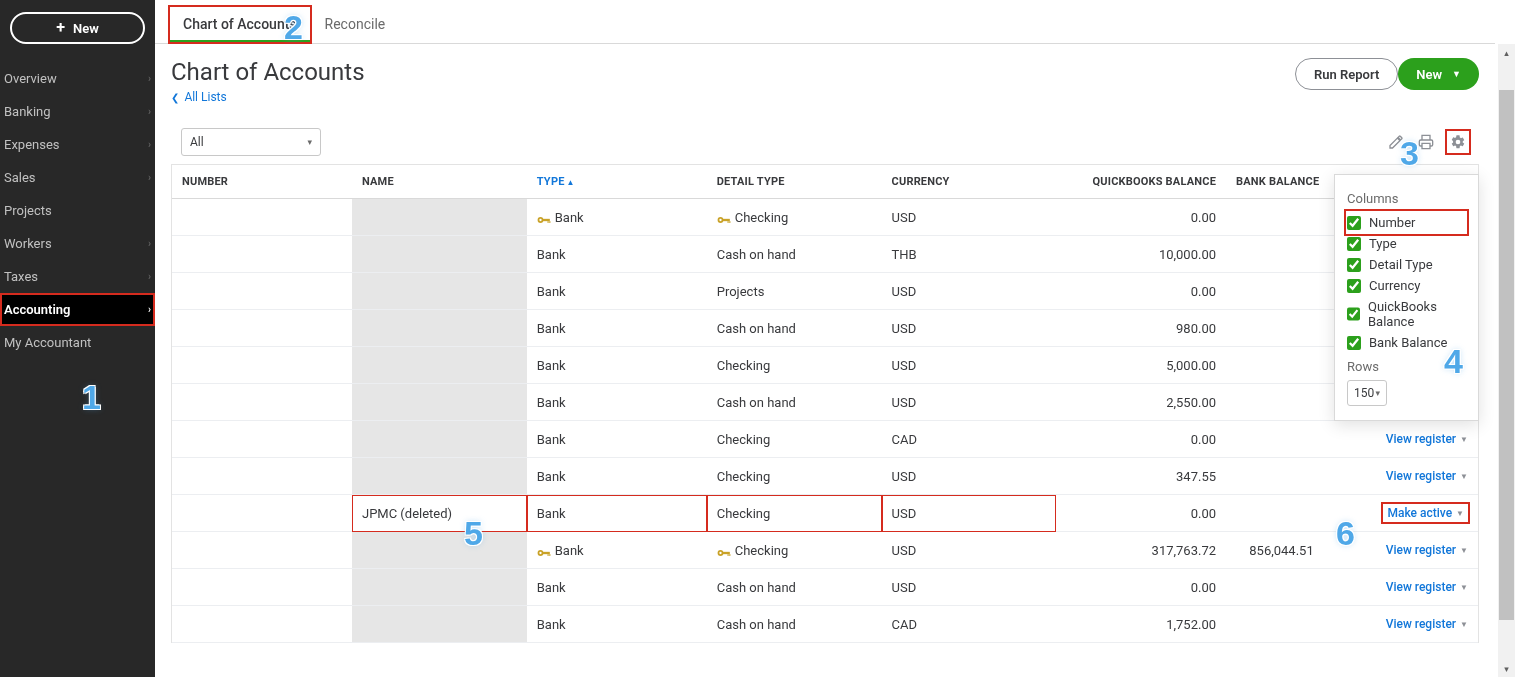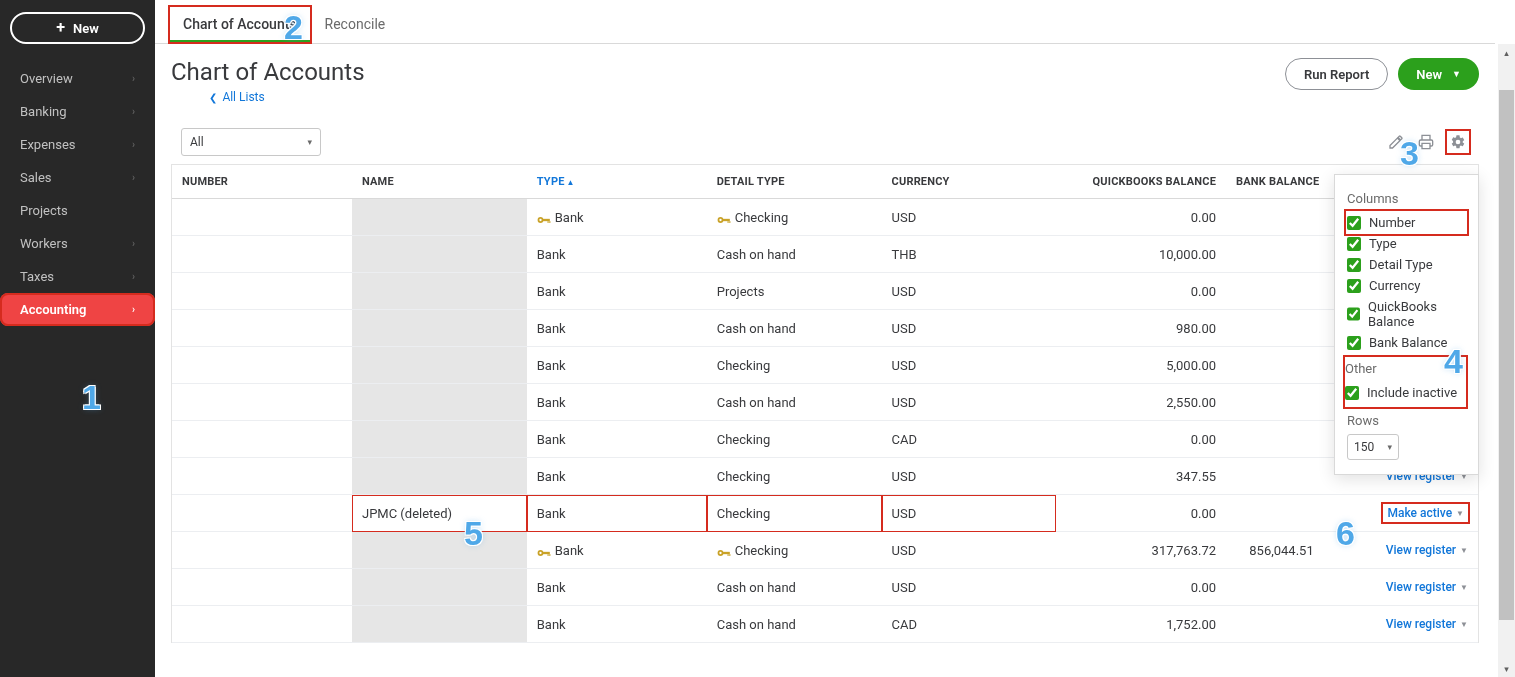--- a/index.html
+++ b/index.html
@@ -2,39 +2,39 @@
 <html><head>
 <meta charset="utf-8">
 <style>
   * { box-sizing: border-box; margin: 0; padding: 0; font-family: -apple-system, BlinkMacSystemFont, "Segoe UI", Roboto, Arial, sans-serif; }
   body { background: #fff; color: #393a3d; font-size: 13px; position: relative; width: 1515px; height: 677px; overflow: hidden; }
 
   
   .sidebar { position: absolute; top: 0; left: 0; bottom: 0; width: 155px; background: #282828; color: #c1c1c1; }
   .new-btn { display: flex; align-items: center; justify-content: center; margin: 12px 10px 18px; height: 32px; border: 2px solid #fff; border-radius: 16px; color: #fff; font-weight: 600; cursor: pointer; }
   .new-btn .plus { font-size: 16px; margin-right: 8px; line-height: 1; }
-  .nav-item { display: flex; align-items: center; justify-content: space-between; padding: 9px 20px; cursor: pointer; font-size: 13px; text-align: center; }
+  .nav-item { display: flex; align-items: center; justify-content: space-between; padding: 9px 4px; cursor: pointer; font-size: 13px; text-align: center; }
   .nav-item .chev { color: #6b6b6b; font-size: 10px; }
-  .nav-item.active { background: #ef4444; color: #fff; font-weight: 600; border-radius: 8px; }
+  .nav-item.active { background: #000000; color: #fff; font-weight: 600; }
   .nav-item.active .chev { color: #fff; }
   .nav-item.highlighted { outline: 2px solid #d52b1e; outline-offset: -2px; }
 
   
   .topbar { position: absolute; left: 155px; right: 20px; top: 0; height: 44px; border-bottom: 1px solid #d9d9d9; display: flex; align-items: flex-end; padding-left: 14px; }
   .tab { padding: 10px 14px 8px; font-size: 14px; color: #6b6b6b; cursor: pointer; }
   .tab.active { color: #393a3d; border-bottom: 3px solid #2ca01c; font-weight: 500; }
   .tab.highlighted { outline: 2px solid #d52b1e; outline-offset: -1px; }
 
   
   .page { position: absolute; left: 155px; right: 20px; top: 44px; bottom: 0; padding: 14px 16px 0; overflow: hidden; }
   .page-header { display: flex; justify-content: space-between; align-items: flex-start; }
   .page-title { font-size: 24px; font-weight: 400; color: #393a3d; }
-  .breadcrumb { color: #1277d9; font-size: 12px; margin-top: 4px; cursor: pointer; margin-left: 38px; }
+  .breadcrumb { color: #1277d9; font-size: 12px; margin-top: 4px; cursor: pointer; }
   .breadcrumb .back-chev { font-size: 10px; margin-right: 2px; }
-  .header-actions { display: flex; gap: 10px; align-items: center; }
+  .header-actions { display: flex; align-items: center; }
   .btn { height: 32px; border-radius: 16px; padding: 0 18px; font-size: 13px; font-weight: 600; display: inline-flex; align-items: center; cursor: pointer; }
   .btn-secondary { background: #fff; border: 1px solid #8d9096; color: #393a3d; }
   .btn-primary { background: #2ca01c; color: #fff; border: none; }
   .btn-primary .chev-down { margin-left: 10px; font-size: 9px; }
 
   
   .toolbar { margin-top: 24px; padding: 0 10px; display: flex; align-items: center; gap: 12px; }
   .filter-input { width: 210px; height: 28px; border: 1px solid #c8c8c8; border-radius: 3px; padding: 0 8px; font-size: 12px; color: #393a3d; }
   .filter-input::placeholder { color: #b0b0b0; font-style: italic; }
   .select-wrap { width: 140px; height: 28px; border: 1px solid #c8c8c8; border-radius: 3px; display: flex; align-items: center; justify-content: space-between; padding: 0 8px; font-size: 12px; cursor: pointer; background: #fff; }
@@ -59,21 +59,21 @@
   .action-link.highlighted { outline: 2px solid #d52b1e; padding: 2px 4px; outline-offset: 0; }
   .key-icon { width: 14px; height: 10px; margin-right: 4px; display: inline-block; vertical-align: middle; }
 
   
   .popover { position: absolute; right: 36px; top: 174px; width: 145px; background: #fff; border: 1px solid #d9d9d9; box-shadow: 0 4px 16px rgba(0,0,0,0.12); padding: 10px 12px 14px; z-index: 20; font-size: 13px; }
   .pop-section-title { color: #6b6b6b; font-size: 13px; margin-bottom: 6px; margin-top: 6px; }
   .check-row { display: flex; align-items: center; gap: 8px; padding: 3px 0; cursor: pointer; }
   .check-row input { accent-color: #2ca01c; width: 14px; height: 14px; }
   .check-row.highlighted-box { outline: 2px solid #d52b1e; outline-offset: 1px; }
   .other-block { outline: 2px solid #d52b1e; padding: 4px 4px 4px 0; margin-left: -2px; margin-top: 4px; }
-  .rows-select { margin-top: 6px; width: 52px; height: 26px; border: 1px solid #c8c8c8; border-radius: 3px; display: flex; align-items: center; justify-content: space-between; padding: 0 6px; font-size: 12px; cursor: pointer; }
+  .rows-select { margin-top: 6px; width: 40px; height: 26px; border: 1px solid #c8c8c8; border-radius: 3px; display: flex; align-items: center; justify-content: space-between; padding: 0 6px; font-size: 12px; cursor: pointer; }
 
   
   .annot { position: absolute; font-family: "Segoe UI", Arial, sans-serif; font-size: 34px; font-weight: 800; color: #4fa8e8; text-shadow: -1px -1px 0 #fff, 1px -1px 0 #fff, -1px 1px 0 #fff, 1px 1px 0 #fff, 0 0 6px rgba(79,168,232,0.4); z-index: 50; pointer-events: none; }
 
   
   .scrollbar-track { position: absolute; right: 0; top: 44px; bottom: 0; width: 17px; background: #f1f1f1; }
   .scrollbar-thumb { position: absolute; right: 1px; width: 15px; background: #c1c1c1; top: 46px; height: 530px; border-radius: 0; }
   .scrollbar-arrow { position: absolute; right: 0; width: 17px; height: 17px; display: flex; align-items: center; justify-content: center; font-size: 9px; color: #606060; }
 
   
@@ -111,20 +111,23 @@
         <span>Workers</span>
         <span class="chev">›</span>
       </div>
       <div class="nav-item">
         <span>Taxes</span>
         <span class="chev">›</span>
       </div>
       <div class="nav-item active highlighted">
         <span>Accounting</span>
         <span class="chev">›</span>
+      </div>
+      <div class="nav-item">
+        <span>My Accountant</span>
       </div>
     </div>
 </nav>
 
 <div class="topbar">
   <div id="tab-list" style="display:flex;">
       <div class="tab active highlighted">Chart of Accounts</div>
       <div class="tab">Reconcile</div>
     </div>
 </div>
@@ -401,27 +404,20 @@
       </label>
       <label class="check-row">
         <input type="checkbox" checked="" style="">
         <span>QuickBooks Balance</span>
       </label>
       <label class="check-row">
         <input type="checkbox" checked="" style="">
         <span>Bank Balance</span>
       </label>
     </div>
-  <div class="other-block">
-    <div class="pop-section-title" style="margin-top:0">Other</div>
-    <label class="check-row">
-      <input type="checkbox" checked="" style="">
-      <span>Include inactive</span>
-    </label>
-  </div>
   <div class="pop-section-title">Rows</div>
   <div class="rows-select">
     <span>150</span>
     <span style="font-size:9px;color:#6b6b6b;">▾</span>
   </div>
 </div>
 
 <div class="scrollbar-track">
   <div class="scrollbar-arrow" style="top:0">▴</div>
   <div class="scrollbar-thumb"></div>

